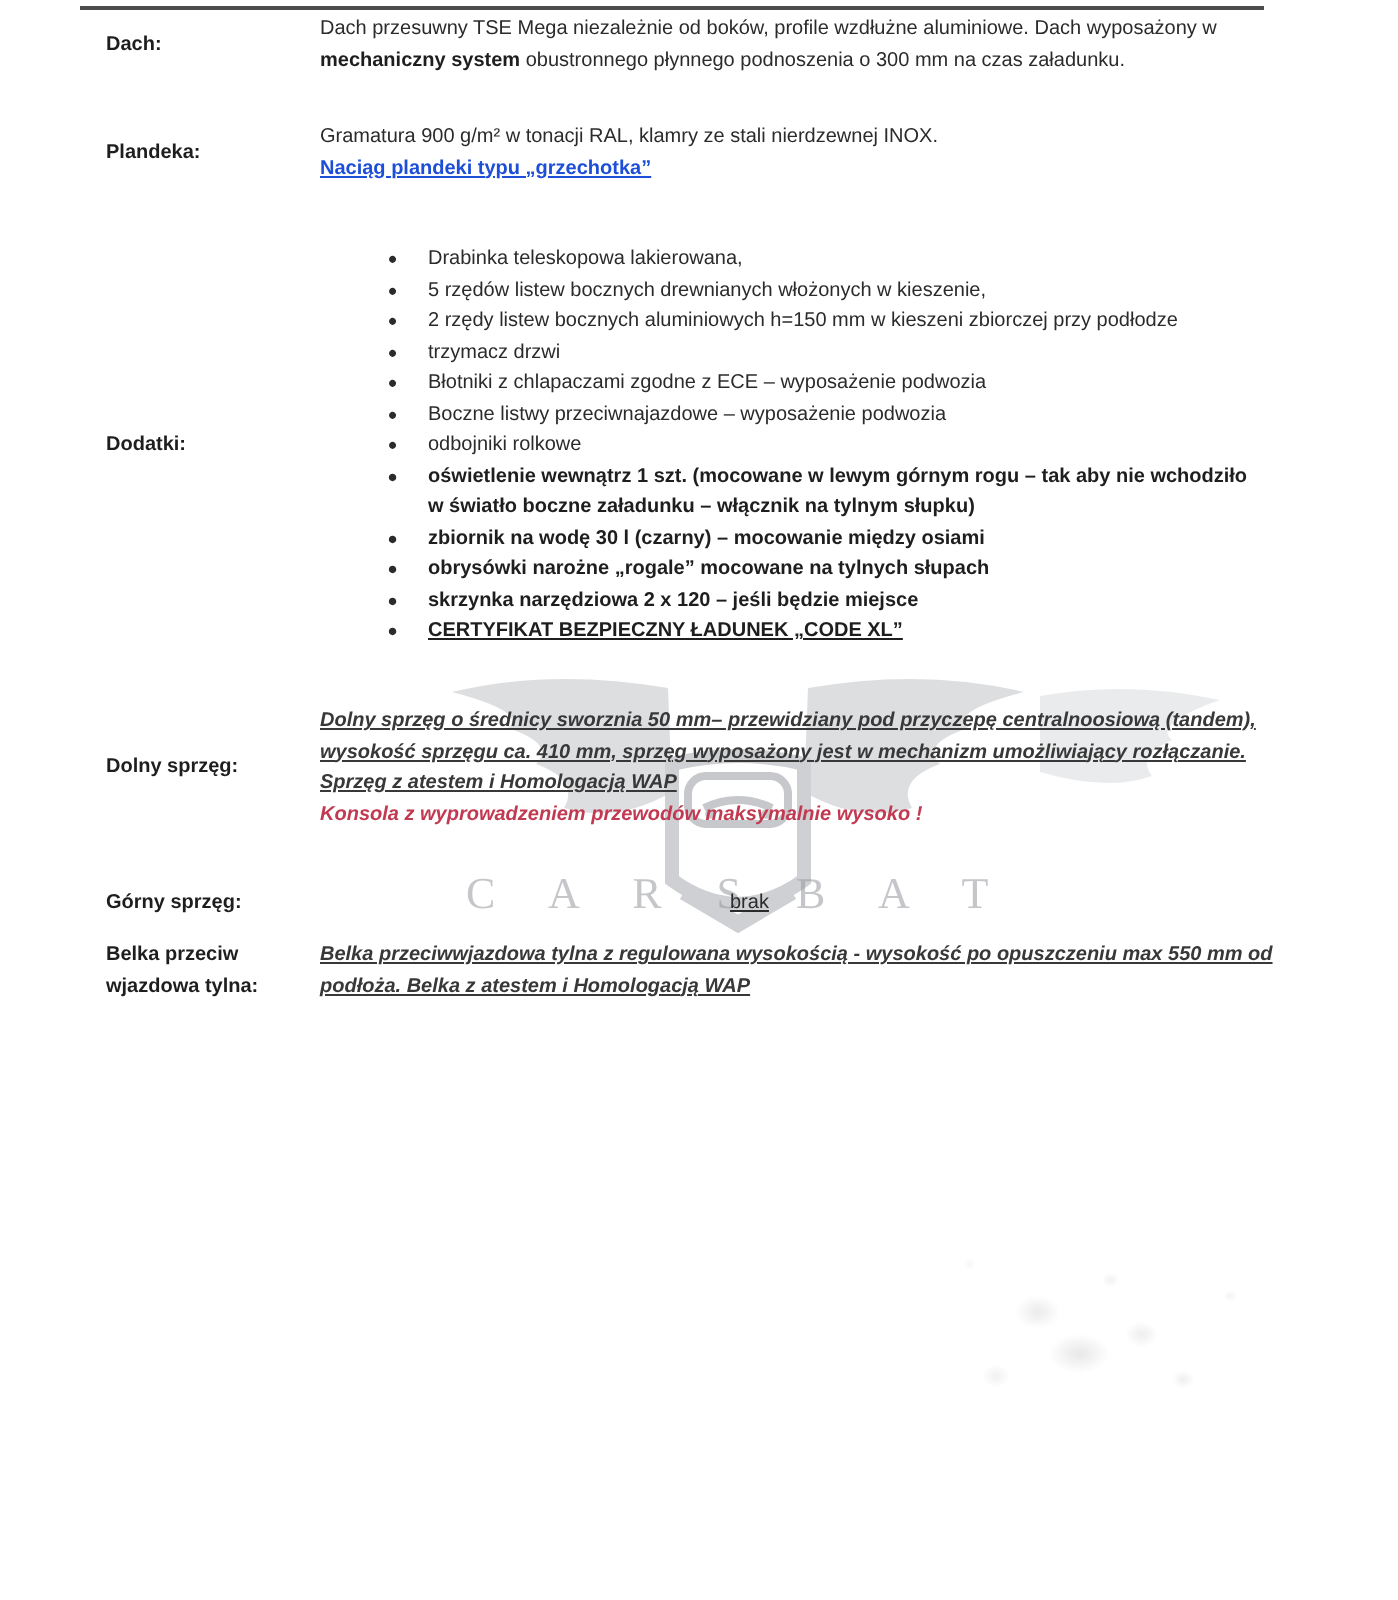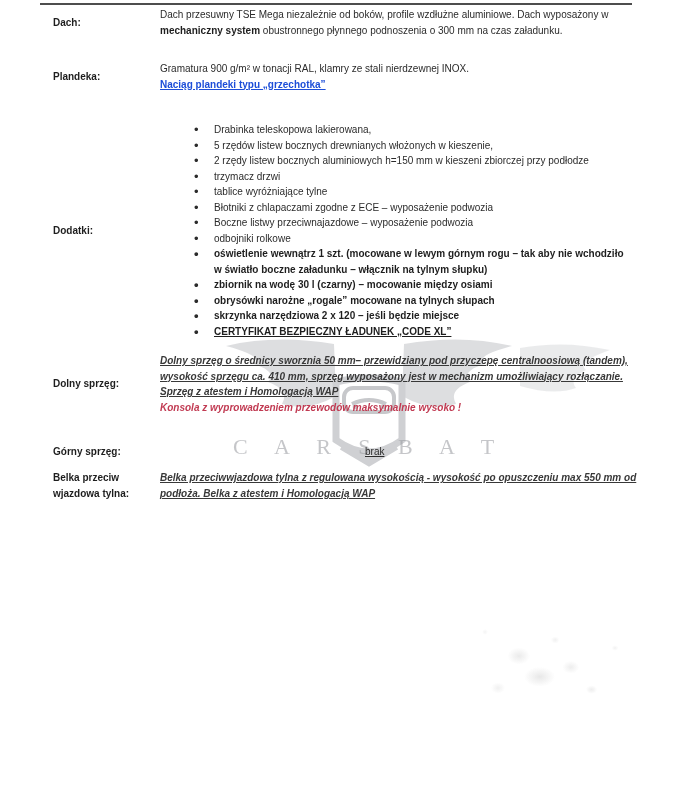--- a/index.html
+++ b/index.html
@@ -139,21 +139,20 @@
   </div>
 
   <div class="section sec-dodatki">
     <div class="label-col">Dodatki:</div>
     <div class="content-col">
       <ul class="bullets">
         <li><span class="li-text">Drabinka teleskopowa lakierowana,</span></li>
         <li><span class="li-text">5 rzędów listew bocznych drewnianych włożonych w kieszenie,</span></li>
         <li><span class="li-text">2 rzędy listew bocznych aluminiowych h=150 mm w kieszeni zbiorczej przy podłodze</span></li>
         <li><span class="li-text">trzymacz drzwi</span></li>
-        <li><span class="li-text">tablice wyróżniające tylne</span></li>
         <li><span class="li-text">Błotniki z chlapaczami zgodne z ECE – wyposażenie podwozia</span></li>
         <li><span class="li-text">Boczne listwy przeciwnajazdowe – wyposażenie podwozia</span></li>
         <li><span class="li-text">odbojniki rolkowe</span></li>
         <li class="b-bold"><span class="li-text">oświetlenie wewnątrz 1 szt. (mocowane w lewym górnym rogu – tak aby nie wchodziło w światło boczne załadunku – włącznik na tylnym słupku)</span></li>
         <li class="b-bold"><span class="li-text">zbiornik na wodę 30 l (czarny) – mocowanie między osiami</span></li>
         <li class="b-bold"><span class="li-text">obrysówki narożne „rogale” mocowane na tylnych słupach</span></li>
         <li class="b-bold"><span class="li-text">skrzynka narzędziowa 2 x 120 – jeśli będzie miejsce</span></li>
         <li class="b-bold-underline"><span class="li-text">CERTYFIKAT BEZPIECZNY ŁADUNEK „CODE XL”</span></li>
       </ul>
     </div>

